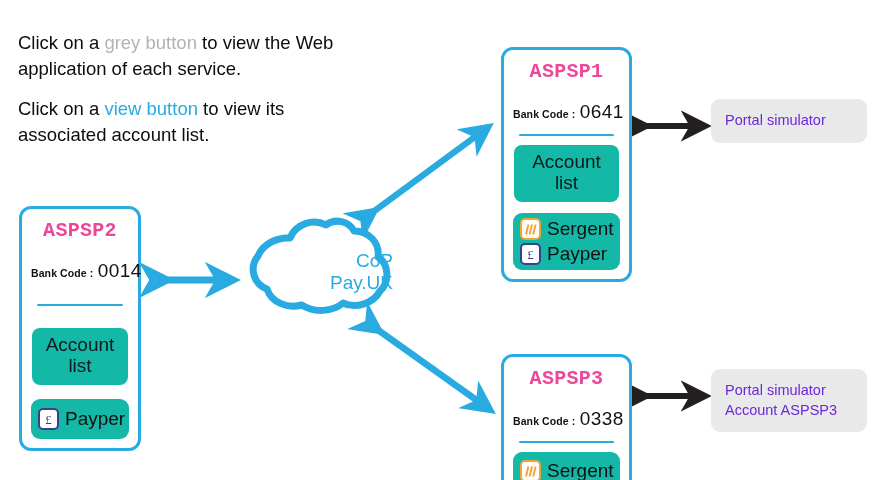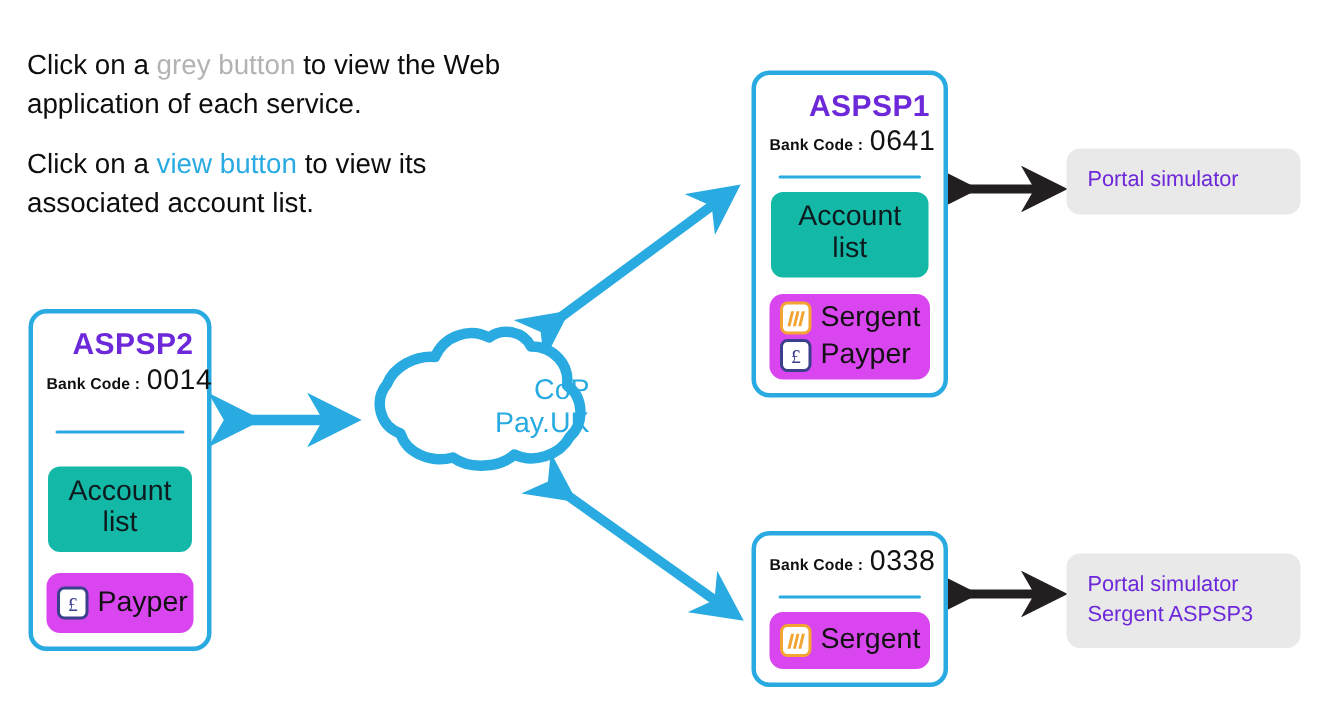--- a/index.html
+++ b/index.html
@@ -29,51 +29,53 @@
   .card{
     position:absolute;
     background:#ffffff;
     border:3.5px solid #29abe2;
     border-radius:12px;
     box-sizing:border-box;
     padding:8px 9px 9px 9px;
     display:flex;flex-direction:column;align-items:stretch;
   }
   .card-title{
-    text-align:right;
+    text-align:center;
     font-size:20px;font-weight:bold;letter-spacing:.3px;
-    color:#6d28d9;line-height:1.15;
+    color:#ec4899;line-height:1.15;
     margin:2px 0 2px 0;
+    font-family:Liberation Mono, monospace;
   }
   .card-code{
     text-align:center;
     white-space:nowrap;
     margin-bottom:4px;
     line-height:1.1;
+    margin-top:17px;
   }
   .card-code .lbl{font-size:10.5px;font-weight:600;color:#111;letter-spacing:.1px;}
   .card-code .val{font-size:19px;font-weight:400;color:#111;letter-spacing:.4px;}
   .divider{
     height:2.5px;background:#29abe2;border-radius:2px;
     margin:7px 6px 9px 6px;
   }
   .account-btn{
     background:#14b8a6;
     border:none;border-radius:8px;
     color:#0d1b1e;
     font-family:"Liberation Sans", sans-serif;
     font-size:19px;
     text-align:center;
     padding:7px 4px 8px 4px;
     margin:0 1px 11px 1px;
     cursor:pointer;
     line-height:1.1;
   }
   .services{
-    background:#d946ef;
+    background:#14b8a6;
     border-radius:9px;
     padding:5px 7px 5px 7px;
     display:flex;flex-direction:column;gap:3px;
   }
   .service{
     display:flex;align-items:center;gap:6px;
     cursor:pointer;
   }
   .service-label{
     font-size:19px;color:#111;line-height:1.15;
@@ -194,20 +196,21 @@
       <div class="service">
         <span class="ico ico-payper">
             <span>£</span>
           </span>
         <span class="service-label">Payper</span>
       </div>
     </div>
   </div>
 
   <div class="card" id="card-aspsp3" style="left:501px;top:354px;width:131px;">
+    <div class="card-title">ASPSP3</div>
     <div class="card-code">
       <span class="lbl">Bank Code :</span>
       <span class="val">0338</span>
     </div>
     <div class="divider"></div>
     <div class="services" style="padding:8px 7px 8px 7px;">
       <div class="service">
         <span class="ico ico-sergent">
           <svg width="13" height="11" viewBox="0 0 13 11">
             <path d="M3.4,0.5 L5.4,0.5 L3.0,10.5 L1.0,10.5 Z" fill="#f3a433"></path>
@@ -219,16 +222,16 @@
       </div>
     </div>
   </div>
 
   <div class="portal" style="left:711px;top:99px;width:156px;">
     <div>Portal simulator</div>
   </div>
 
   <div class="portal" style="left:711px;top:369px;width:156px;">
     <div>Portal simulator</div>
-    <div>Sergent ASPSP3</div>
+    <div>Account ASPSP3</div>
   </div>
 
 </div>
 
 </body></html>

